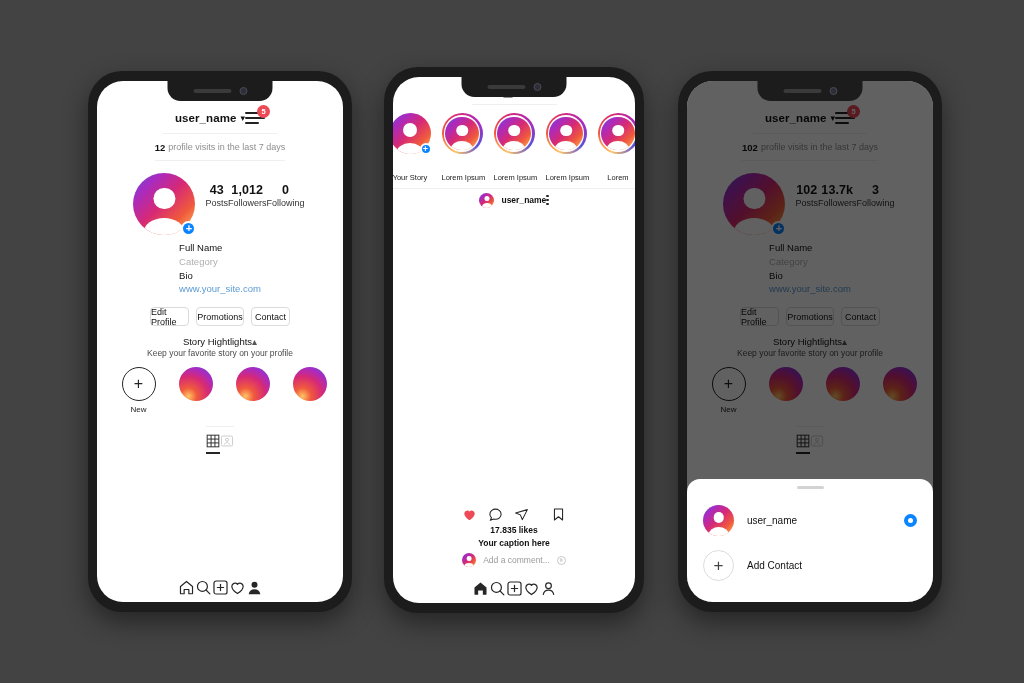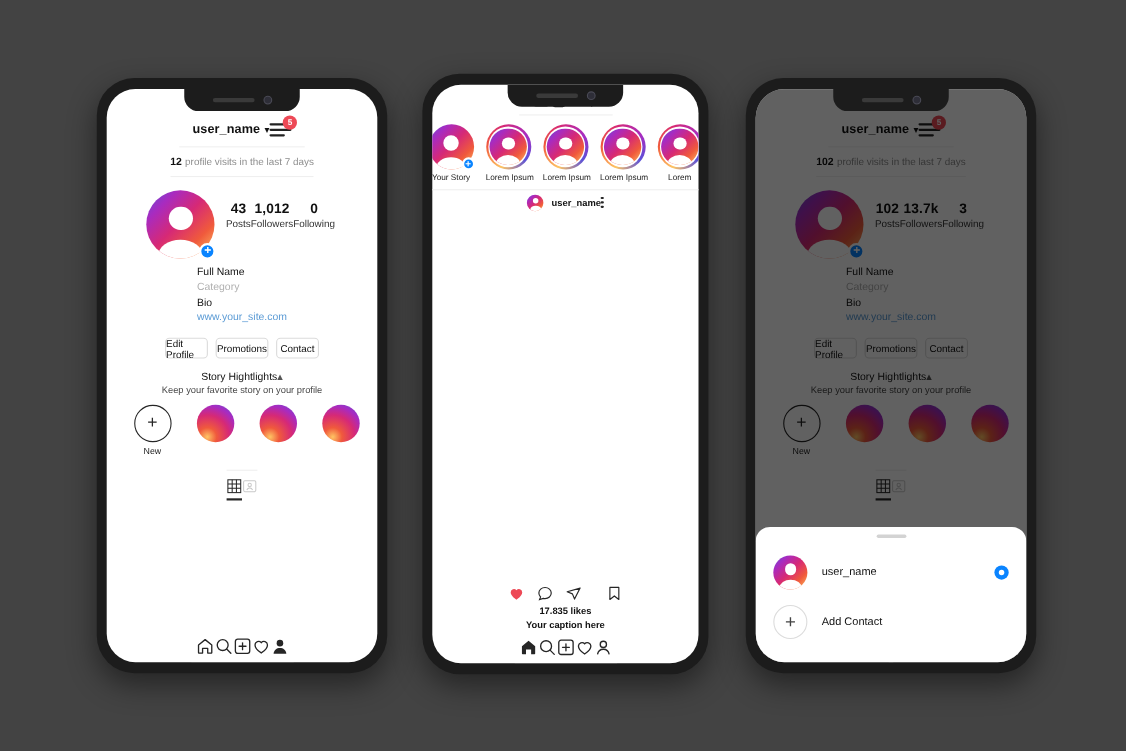--- a/index.html
+++ b/index.html
@@ -209,21 +209,21 @@
   .story .av { width:41px; height:41px; }
   .story .ring {
     position:absolute; inset:0; border-radius:50%;
     background: conic-gradient(from 200deg, #fec564, #f05a3c, #d62976, #a82bc0, #5b51d8, #fec564);
     padding: 2.2px;
   }
   .story .ring > span {
     display:block; width:100%; height:100%; border-radius:50%; background:#fff; padding:1.4px;
   }
   .story .plus-badge { width:12px; height:12px; right:-1px; bottom:-1px; font-size:9px; }
-  .story .lab { font-size:7.5px; color:#222; margin-top:3px; white-space:nowrap; }
+  .story .lab { font-size:7.5px; color:#222; margin-top:19px; white-space:nowrap; }
 
   .post-head { height:22px; display:flex; align-items:center; padding:0 10px; flex:none; }
   .post-head .av { width:15px; height:15px; }
   .post-head .nm { font-size:8.5px; font-weight:600; color:#111; margin-left:7px; }
   .post-head .sp { flex:1; }
   .dots { display:flex; flex-direction:column; gap:1.6px; }
   .dots i { width:2.2px; height:2.2px; background:#262626; border-radius:50%; display:block; }
 
   .post-img {
     flex:1;
@@ -525,20 +525,25 @@
           </svg>
         <span class="sp"></span>
         <svg class="pa-ico" viewBox="0 0 24 24" fill="none" stroke="#262626" stroke-width="1.7" stroke-linejoin="round">
             <path d="M5.5 3.2h13v17.6L12 15.6 5.5 20.8z"></path>
           </svg>
       </div>
 
       <div class="likes">17.835 likes</div>
       <div class="caption">Your caption here</div>
 
+      <div class="comment-row">
+        <span class="av"></span>
+        <span class="ph">Add a comment...</span>
+        <span class="emoji-plus"></span>
+      </div>
 
       <div class="bottom-nav">
         <svg class="bn-ico" viewBox="0 0 24 24" fill="#262626">
             <path d="M3.5 10.5 12 3.5l8.5 7V20a.8.8 0 0 1-.8.8h-4.4v-6h-6.6v6H4.3A.8.8 0 0 1 3.5 20z"></path>
           </svg>
         <svg class="bn-ico" viewBox="0 0 24 24" fill="none" stroke="#262626" stroke-width="1.7" stroke-linecap="round">
             <circle cx="10.5" cy="10.5" r="7"></circle>
             <line x1="15.6" y1="15.6" x2="21" y2="21"></line>
           </svg>
         <svg class="bn-ico" viewBox="0 0 24 24" fill="none" stroke="#262626" stroke-width="1.7" stroke-linecap="round">

